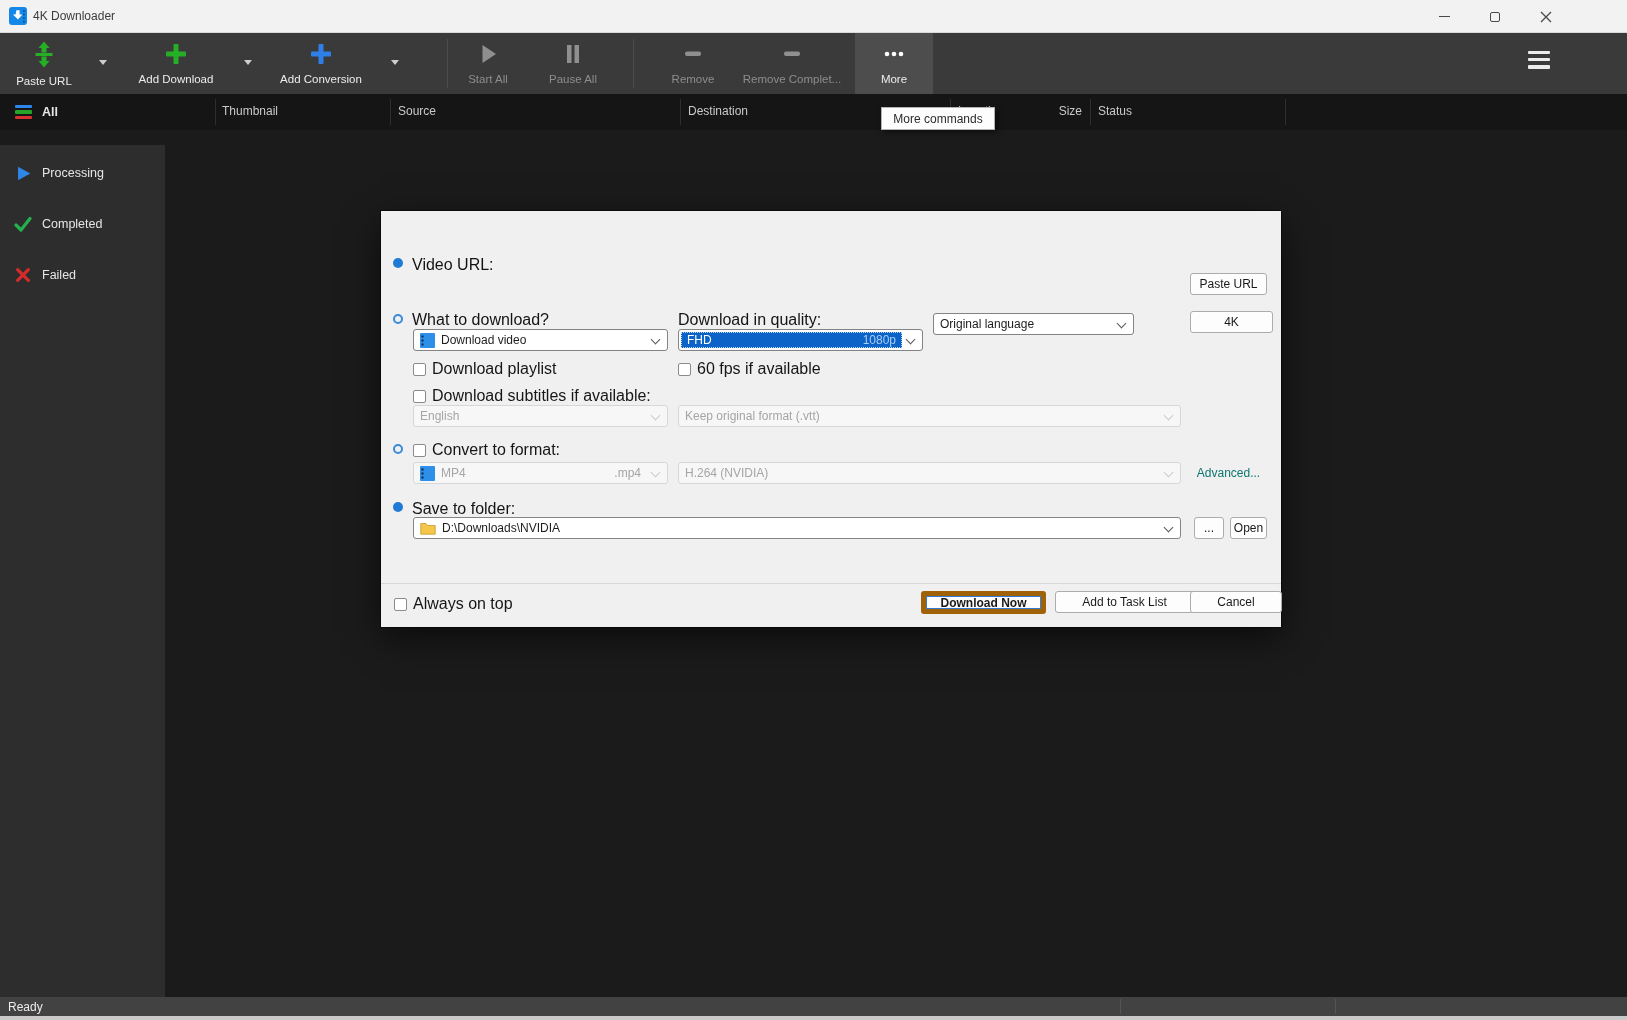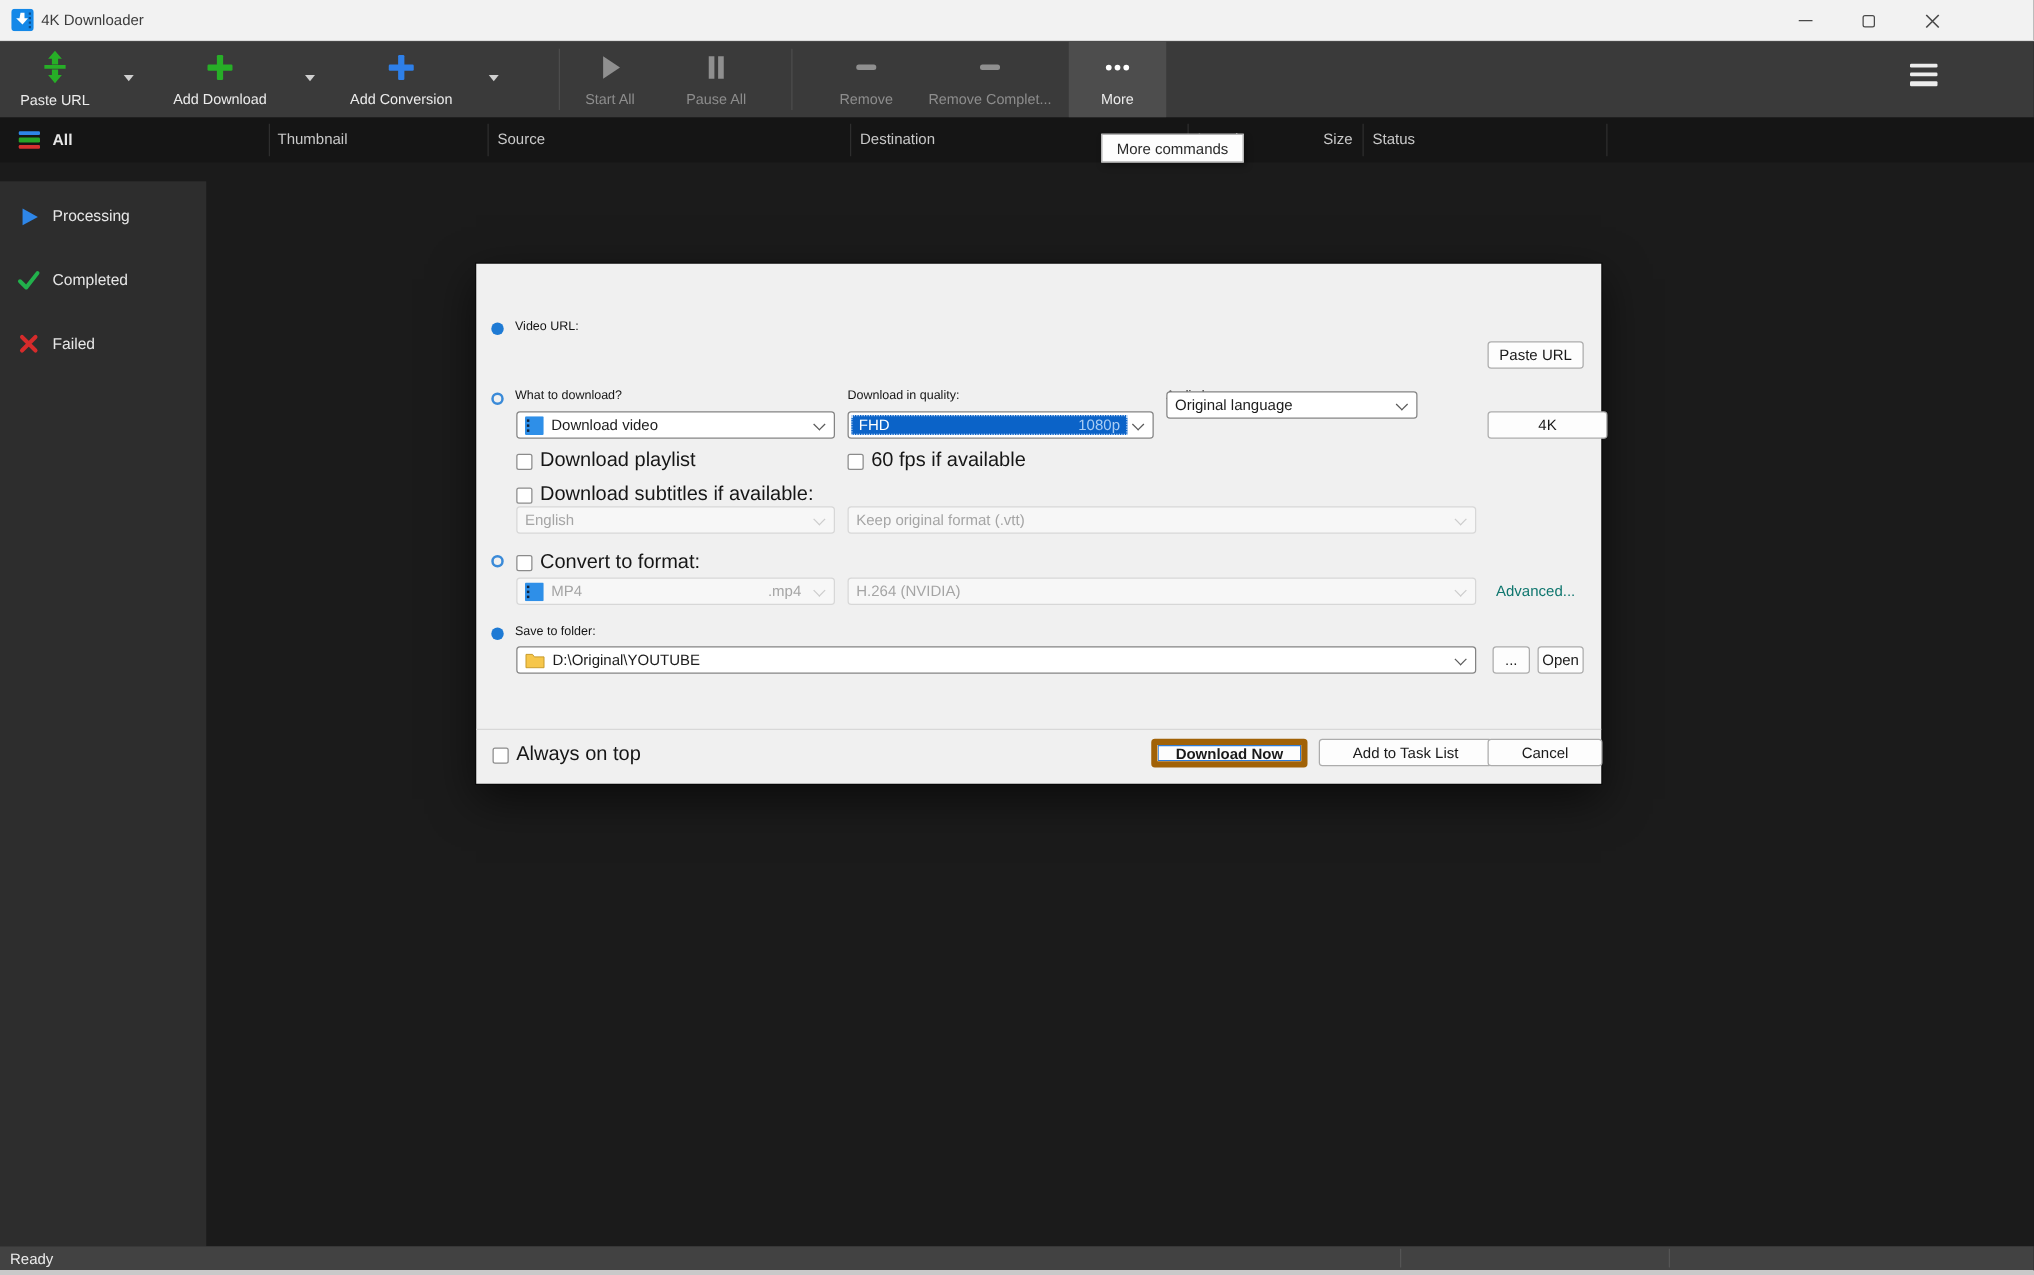--- a/index.html
+++ b/index.html
@@ -61,21 +61,21 @@
   .bottom-strip { position:absolute; left:0; top:1016px; width:1627px; height:4px; background:#c9c9c9; }
 
   
   .dialog { position:absolute; left:381px; top:211px; width:900px; height:416px;
     background:#f0f0f0; box-shadow:0 12px 34px rgba(0,0,0,.6), 0 0 0 1px rgba(0,0,0,.45);
     z-index:20; }
   .dlg-titlebar { position:absolute; left:0; top:0; width:900px; height:32px; background:#0f7ad8; }
   .dlg-title { position:absolute; left:32px; top:8px; font-size:12.5px; color:#fff; }
   .dlg-close { position:absolute; right:8px; top:0; width:34px; height:32px; display:flex;
     align-items:center; justify-content:center; }
-  .dlabel { position:absolute; font-size:10px; color:#141414; white-space:nowrap; }
+  .dlabel { position:absolute; font-size:16px; color:#141414; white-space:nowrap; }
   .bullet-filled { position:absolute; width:10px; height:10px; border-radius:50%; background:#1e7ad4; }
   .bullet-ring { position:absolute; width:10px; height:10px; border-radius:50%;
     border:2px solid #3a8ad8; background:transparent; }
   .combo { position:absolute; height:22px; background:#fff; border:1px solid #848484;
     border-radius:3px; font-size:12px; color:#1c1c1c; display:flex; align-items:center;
     padding:0 22px 0 6px; white-space:nowrap; overflow:hidden; }
   .combo .chev { position:absolute; right:8px; top:6px; width:7px; height:7px;
     border-right:1.5px solid #5a5a5a; border-bottom:1.5px solid #5a5a5a;
     transform:rotate(45deg); transform-origin:center; }
   .combo.disabled { background:#f7f7f7; border-color:#d7d7d7; color:#a5a5a5; }
@@ -318,21 +318,21 @@
       <span>FHD</span>
       <span class="qright">1080p</span>
     </span>
     <span class="chev"></span>
   </div>
 
   <div class="combo" style="left:552px;top:102px;width:201px">
     <span>Original language</span>
     <span class="chev"></span>
   </div>
-  <div class="btn" style="left:809px;top:118px;width:96px">4K</div>
+  <div class="btn" style="left:809px;top:100px;width:83px">4K</div>
 
   <div class="cb-row" style="left:32px;top:149px">
     <span class="checkbox"></span>
     <span>Download playlist</span>
   </div>
   <div class="cb-row" style="left:297px;top:149px">
     <span class="checkbox"></span>
     <span>60 fps if available</span>
   </div>
 
@@ -376,21 +376,21 @@
   <div class="btn textonly" style="left:809px;top:251px;width:77px">Advanced...</div>
 
   <span class="bullet-filled" style="left:12px;top:291px"></span>
   <span class="dlabel" style="left:31px;top:289px">Save to folder:</span>
   <div class="combo" style="left:32px;top:306px;width:768px">
     <span class="cicon">
       <svg width="16" height="13" viewBox="0 0 16 13">
           <path d="M0.8 1.5 h5.2 l1.5 2 h7.7 v8.7 H0.8 Z" fill="#f6c64a" stroke="#c79a2a" stroke-width="0.8"></path>
         </svg>
     </span>
-    <span>D:\Original\YOUTUBE</span>
+    <span>D:\Downloads\NVIDIA</span>
     <span class="chev"></span>
   </div>
   <div class="btn" style="left:813px;top:306px;width:30px">...</div>
   <div class="btn" style="left:849px;top:306px;width:37px">Open</div>
 
   <div class="dlg-sep"></div>
   <div class="cb-row" style="left:13px;top:384px">
     <span class="checkbox"></span>
     <span>Always on top</span>
   </div>

